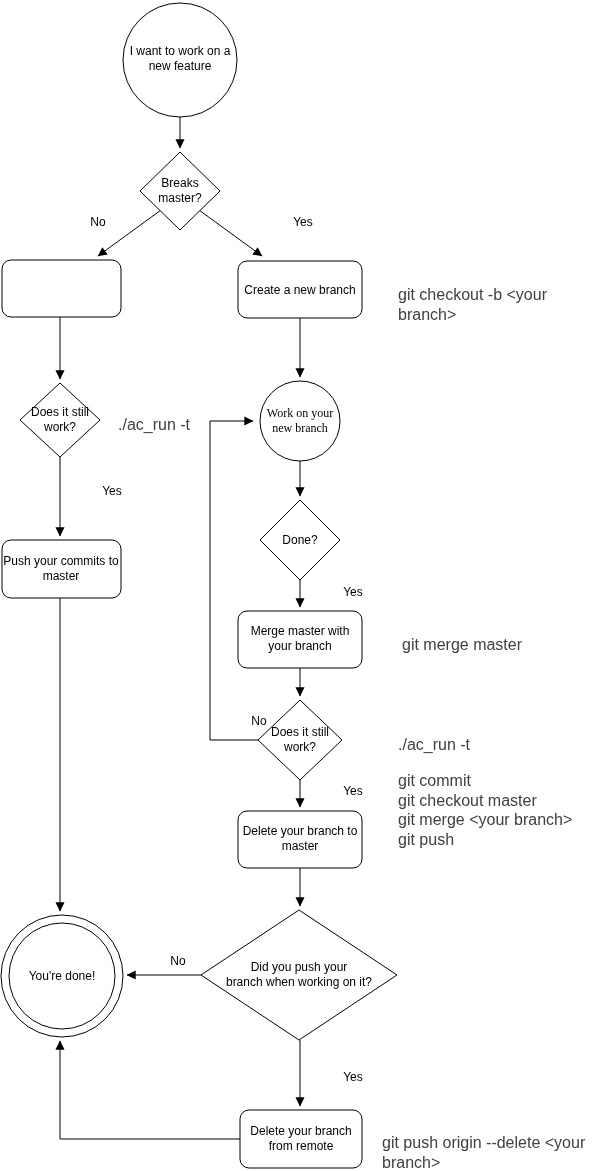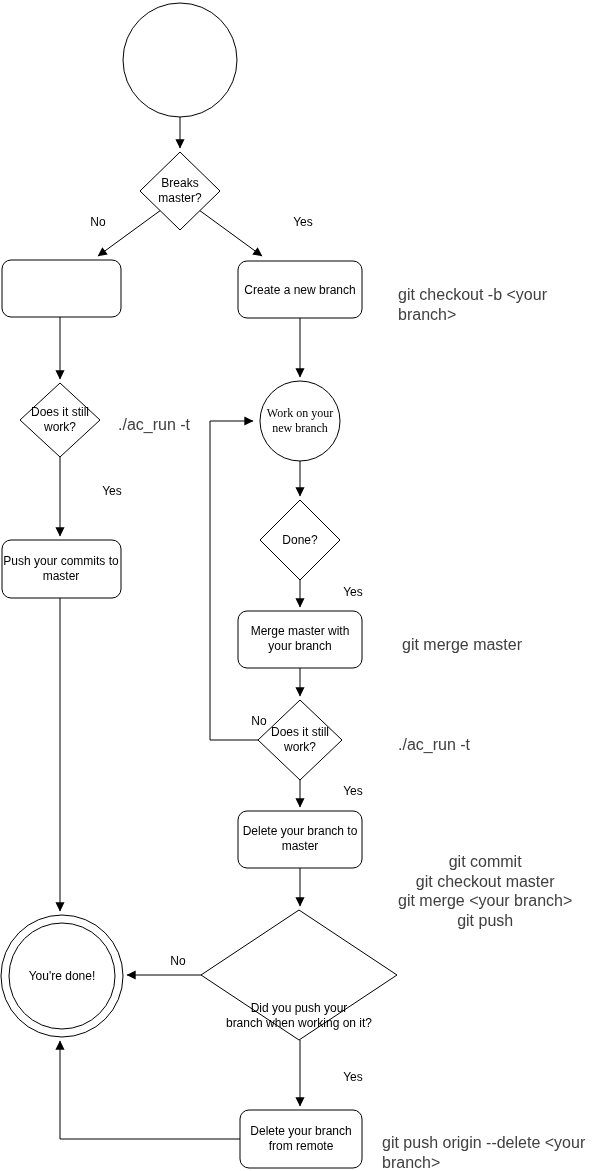--- a/index.html
+++ b/index.html
@@ -102,54 +102,56 @@
     <polygon class="shape" points="300,500 340,540 300,580 260,540"></polygon>
     <rect class="shape" x="238" y="611" width="124" height="57" rx="9" ry="9"></rect>
     <polygon class="shape" points="300,700 342,740 300,780 258,740"></polygon>
     <rect class="shape" x="238" y="811" width="124" height="57" rx="9" ry="9"></rect>
     <polygon class="shape" points="299,910 397,975 299,1040 201,975"></polygon>
     <circle class="shape" cx="62" cy="976" r="61"></circle>
     <circle class="shape" cx="62" cy="976" r="53"></circle>
     <rect class="shape" x="240" y="1110" width="122" height="58" rx="9" ry="9"></rect>
   </svg>
 
+  <div class="label" style="left:180px; top:59px; width:112px; height:40px;">I want to work on a
+new feature</div>
   <div class="label" style="left:180px; top:191px; width:74px; height:34px;">Breaks
 master?</div>
   <div class="label" style="left:300px; top:290px; width:124px; height:30px;">Create a new branch</div>
   <div class="label" style="left:60px; top:420px; width:80px; height:34px;">Does it still
 work?</div>
   <div class="label" style="left:61px; top:569px; width:121px; height:40px;">Push your commits to
 master</div>
   <div class="label" style="left:300px; top:421px; width:90px; height:40px;font-family:Liberation Serif, serif;">Work on your
 new branch</div>
   <div class="label" style="left:300px; top:540px; width:70px; height:20px;">Done?</div>
   <div class="label" style="left:300px; top:639px; width:124px; height:40px;">Merge master with
 your branch</div>
   <div class="label" style="left:300px; top:740px; width:84px; height:34px;">Does it still
 work?</div>
   <div class="label" style="left:300px; top:839px; width:126px; height:40px;">Delete your branch to
 master</div>
-  <div class="label" style="left:299px; top:975px; width:180px; height:40px;margin-top:41px;">Did you push your
+  <div class="label" style="left:299px; top:975px; width:180px; height:40px;">Did you push your
 branch when working on it?</div>
   <div class="label" style="left:62px; top:976px; width:100px; height:20px;">You're done!</div>
   <div class="label" style="left:301px; top:1139px; width:122px; height:40px;">Delete your branch
 from remote</div>
 
   <div class="edge-label" style="left:76px; top:222px;">No</div>
   <div class="edge-label" style="left:281px; top:222px;">Yes</div>
   <div class="edge-label" style="left:90px; top:491px;">Yes</div>
   <div class="edge-label" style="left:331px; top:592px;">Yes</div>
   <div class="edge-label" style="left:237px; top:721px;">No</div>
   <div class="edge-label" style="left:331px; top:791px;">Yes</div>
   <div class="edge-label" style="left:156px; top:961px;">No</div>
   <div class="edge-label" style="left:331px; top:1077px;">Yes</div>
 
   <div class="annotation" style="left:398px; top:285px;">git checkout -b &lt;your branch&gt;</div>
   <div class="annotation" style="left:118px; top:415px;">./ac_run -t</div>
   <div class="annotation" style="left:402px; top:635px;">git merge master</div>
   <div class="annotation" style="left:398px; top:735px;">./ac_run -t</div>
-  <div class="annotation" style="left:398px; top:852px;text-align:center;">git commit
+  <div class="annotation" style="left:398px; top:771px;">git commit
 git checkout master
 git merge &lt;your branch&gt;
 git push</div>
   <div class="annotation" style="left:382px; top:1133px;">git push origin --delete &lt;your branch&gt;</div>
 
 </div>
 
 </body></html>

